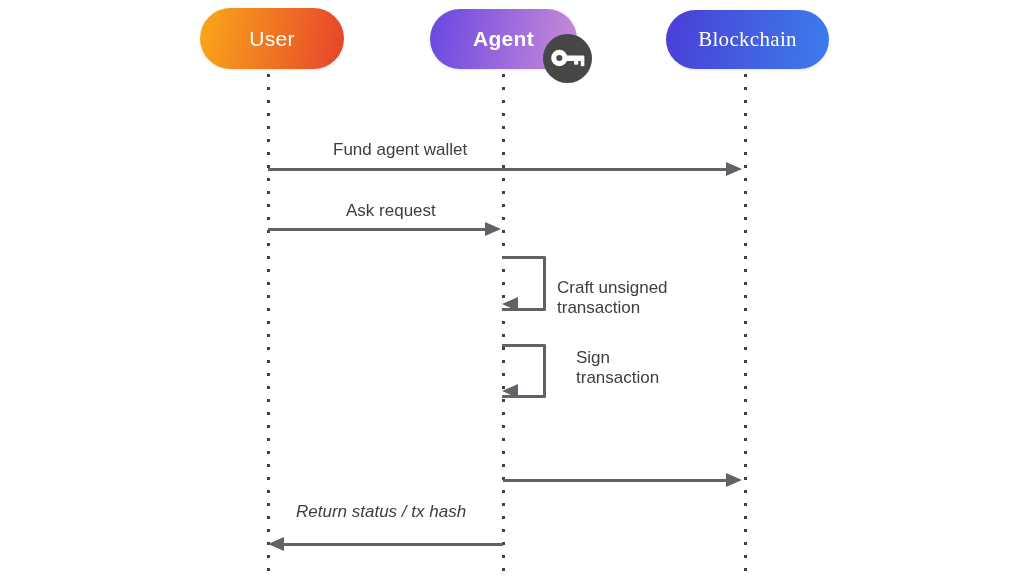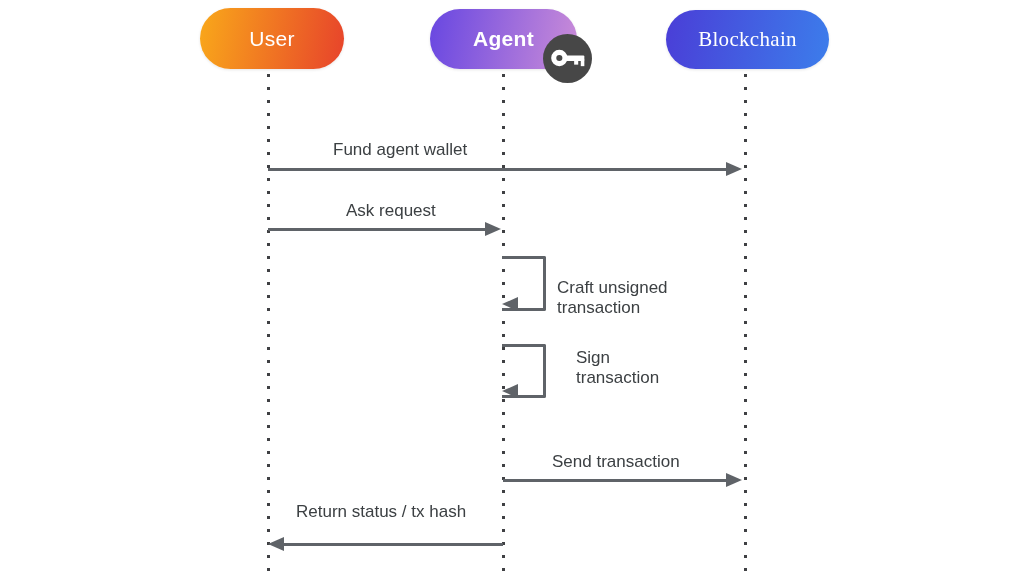--- a/index.html
+++ b/index.html
@@ -85,21 +85,20 @@
   <div class="head-right" style="left:485px;top:222px;"></div>
 
   <div class="self-loop" style="left:502px;top:256px;width:41px;height:49px;"></div>
   <div class="head-left" style="left:502px;top:297px;"></div>
   <div class="mlabel wrap" style="left:557px;top:278px;width:132px;">Craft unsigned transaction</div>
 
   <div class="self-loop" style="left:502px;top:344px;width:41px;height:48px;"></div>
   <div class="head-left" style="left:502px;top:384px;"></div>
   <div class="mlabel wrap" style="left:576px;top:348px;width:100px;">Sign transaction</div>
 
-  <div class="mlabel" style="left:552px;top:452px;">Send transaction</div>
   <div class="mline" style="left:503px;top:479px;width:223px;"></div>
   <div class="head-right" style="left:726px;top:473px;"></div>
 
-  <div class="mlabel" style="left:296px;top:502px;">Return status / tx hash</div>
+  <div class="mlabel" style="left:296px;top:502px;font-style:italic;">Return status / tx hash</div>
   <div class="mline" style="left:282px;top:543px;width:221px;"></div>
   <div class="head-left" style="left:268px;top:537px;"></div>
 
 </div>
 
 </body></html>

